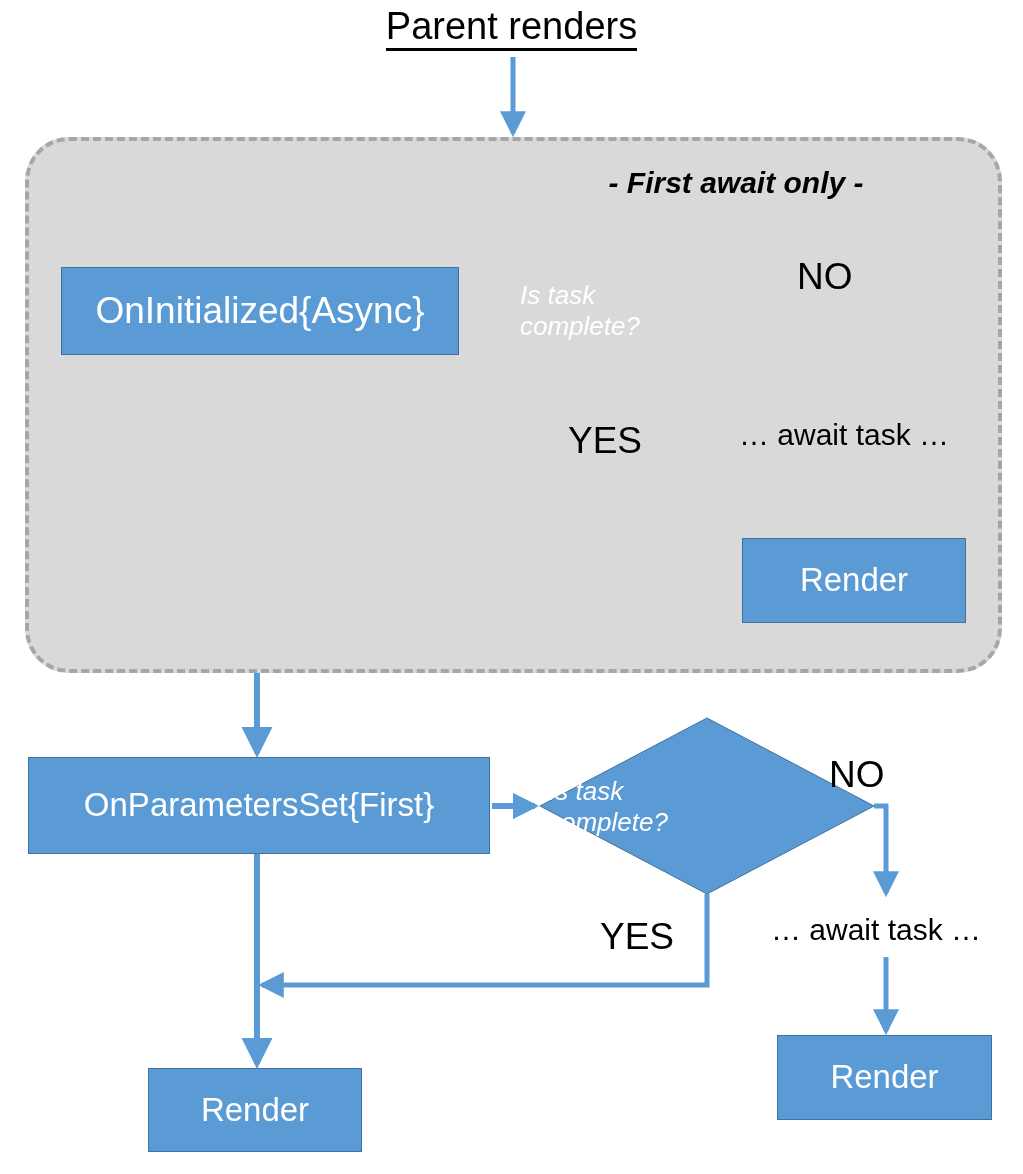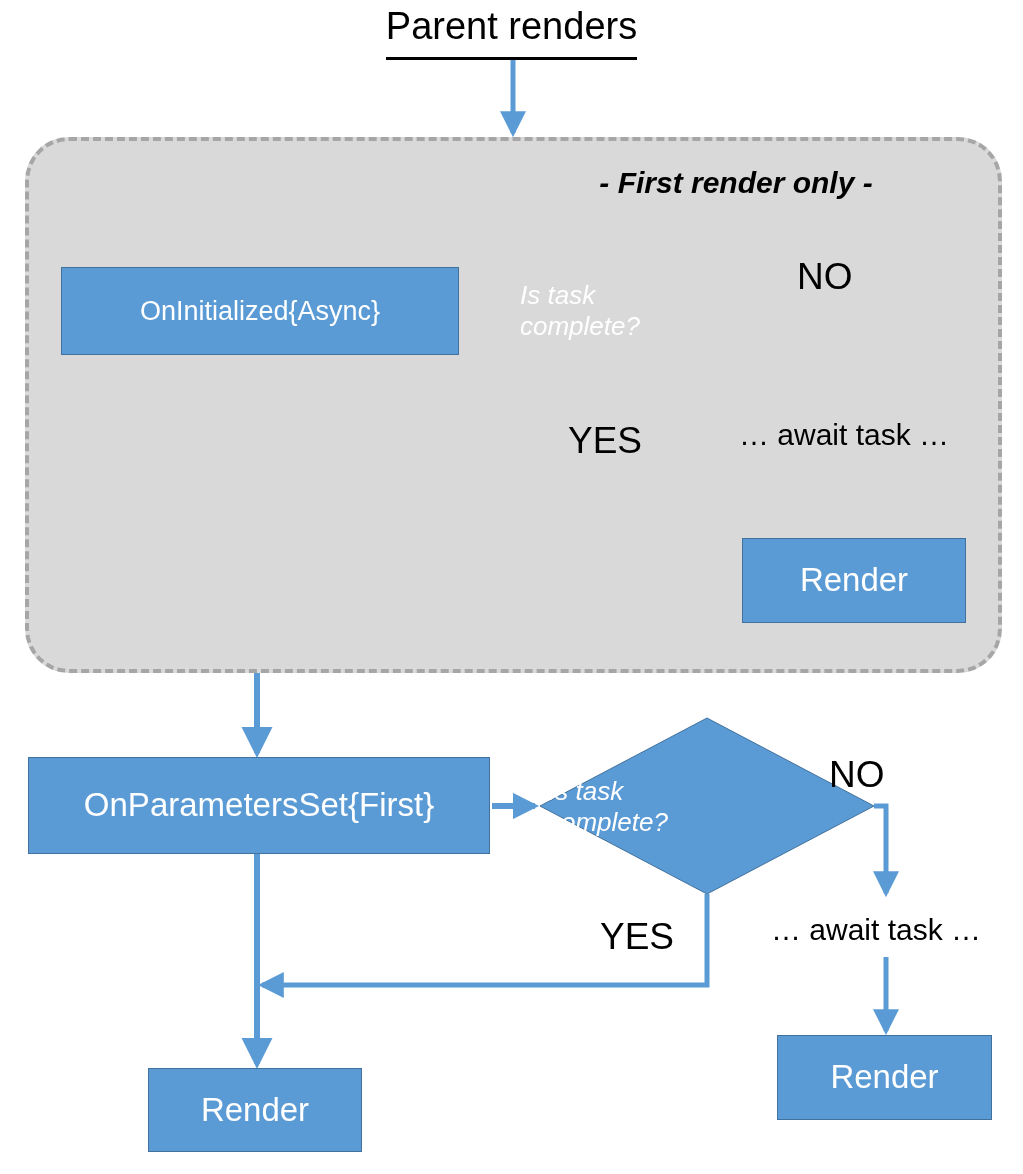--- a/index.html
+++ b/index.html
@@ -32,21 +32,21 @@
     top: 6px;
     width: 1023px;
     text-align: center;
     font-size: 38px;
     color: #000000;
     line-height: 1.1;
     white-space: nowrap;
   }
   .title span {
     border-bottom: 3px solid #000000;
-    padding-bottom: 10px;
+    padding-bottom: 1px;
   }
 
   
   .group-box {
     position: absolute;
     left: 25px;
     top: 137px;
     width: 977px;
     height: 536px;
     background: #d9d9d9;
@@ -75,21 +75,21 @@
     box-sizing: border-box;
     display: flex;
     align-items: center;
     justify-content: center;
     color: #ffffff;
     text-align: center;
     line-height: 1.05;
   }
   .pbox-oninit {
     left: 61px;  top: 267px;  width: 398px; height: 88px;
-    font-size: 27px;
+    font-size: 37px;
   }
   .pbox-onparams {
     left: 28px;  top: 757px;  width: 462px; height: 97px;
     font-size: 33px;
   }
   .pbox-render-1 {
     left: 742px; top: 538px;  width: 224px; height: 85px;
     font-size: 33px;
   }
   .pbox-render-2 {
@@ -168,21 +168,21 @@
     <path d="M 707 894 L 707 985 L 262 985" stroke="#5b9bd5" stroke-width="5" fill="none" marker-end="url(#arrow)"></path>
 
     <path d="M 257 854 L 257 1064" stroke="#5b9bd5" stroke-width="6" fill="none" marker-end="url(#arrow)"></path>
   </svg>
 
   <div class="title">
     <span>Parent renders</span>
   </div>
 
   <div class="group-box"></div>
-  <div class="group-caption">- First render only -</div>
+  <div class="group-caption">- First await only -</div>
 
   <div class="pbox pbox-oninit">OnInitialized{Async}</div>
 
   <div class="pbox pbox-render-1">Render</div>
 
   <div class="pbox pbox-onparams">OnParametersSet{First}</div>
 
   <div class="pbox pbox-render-2">Render</div>
 
   <div class="pbox pbox-render-3">Render</div>

